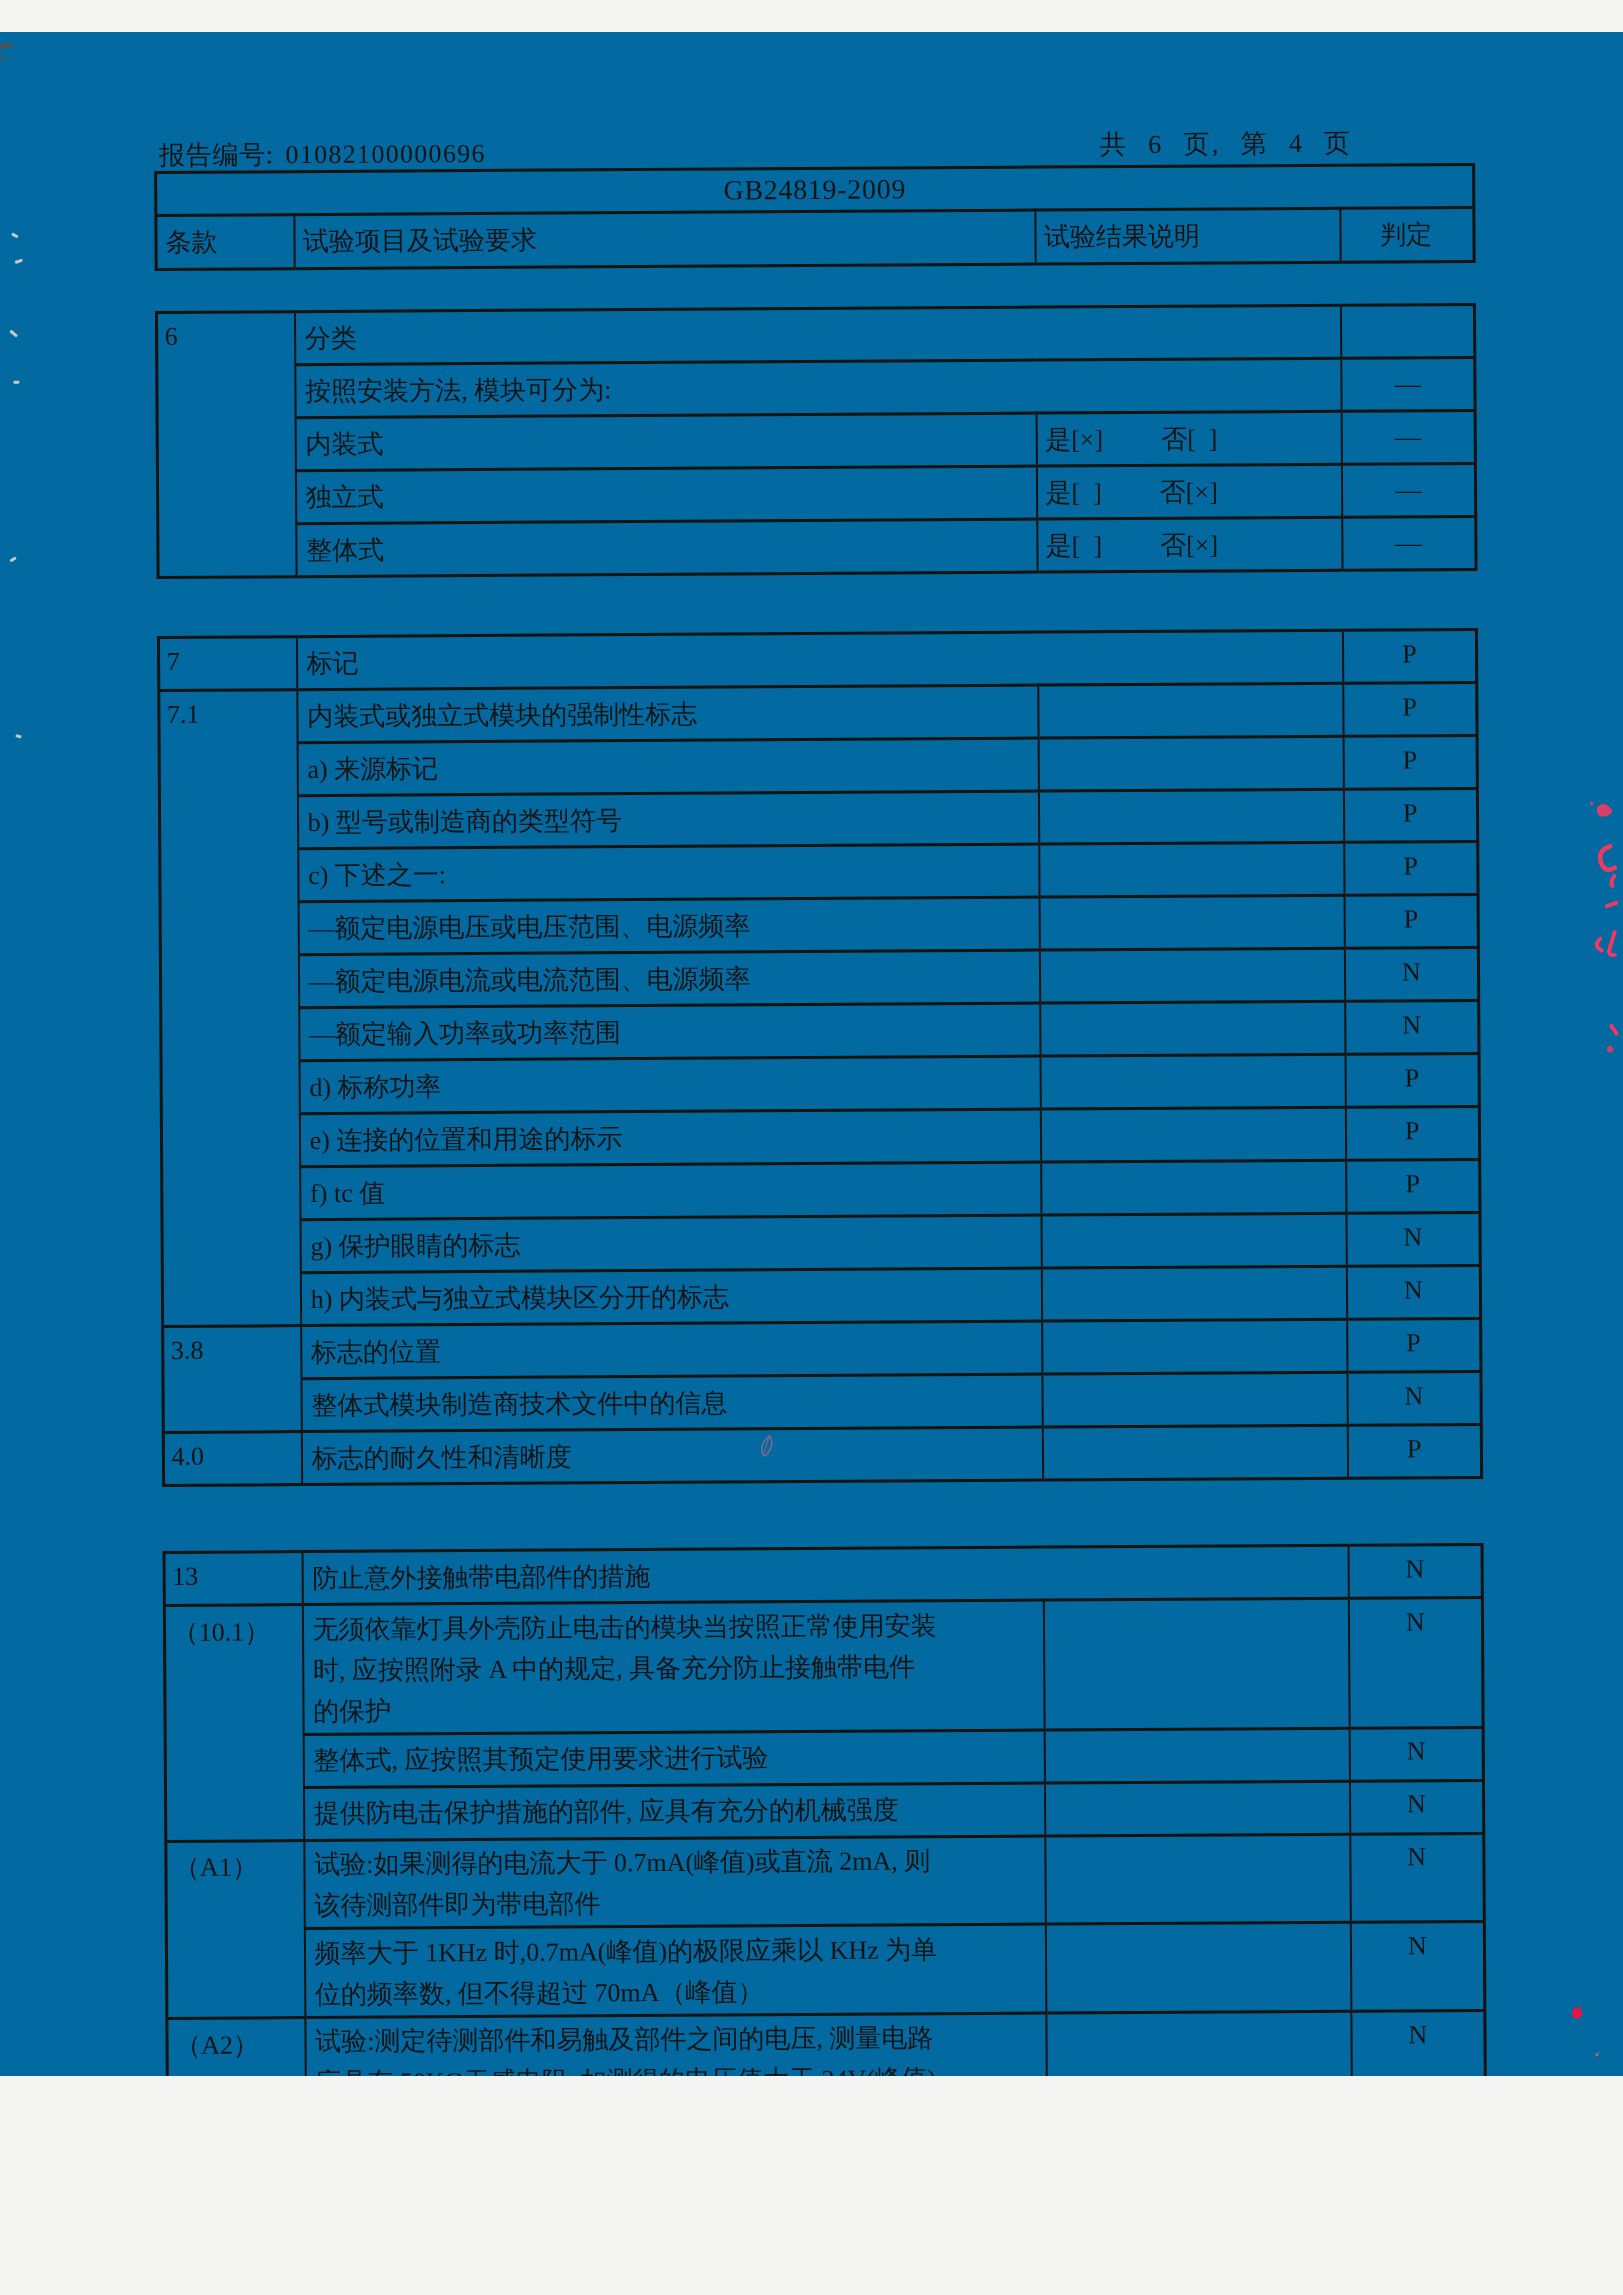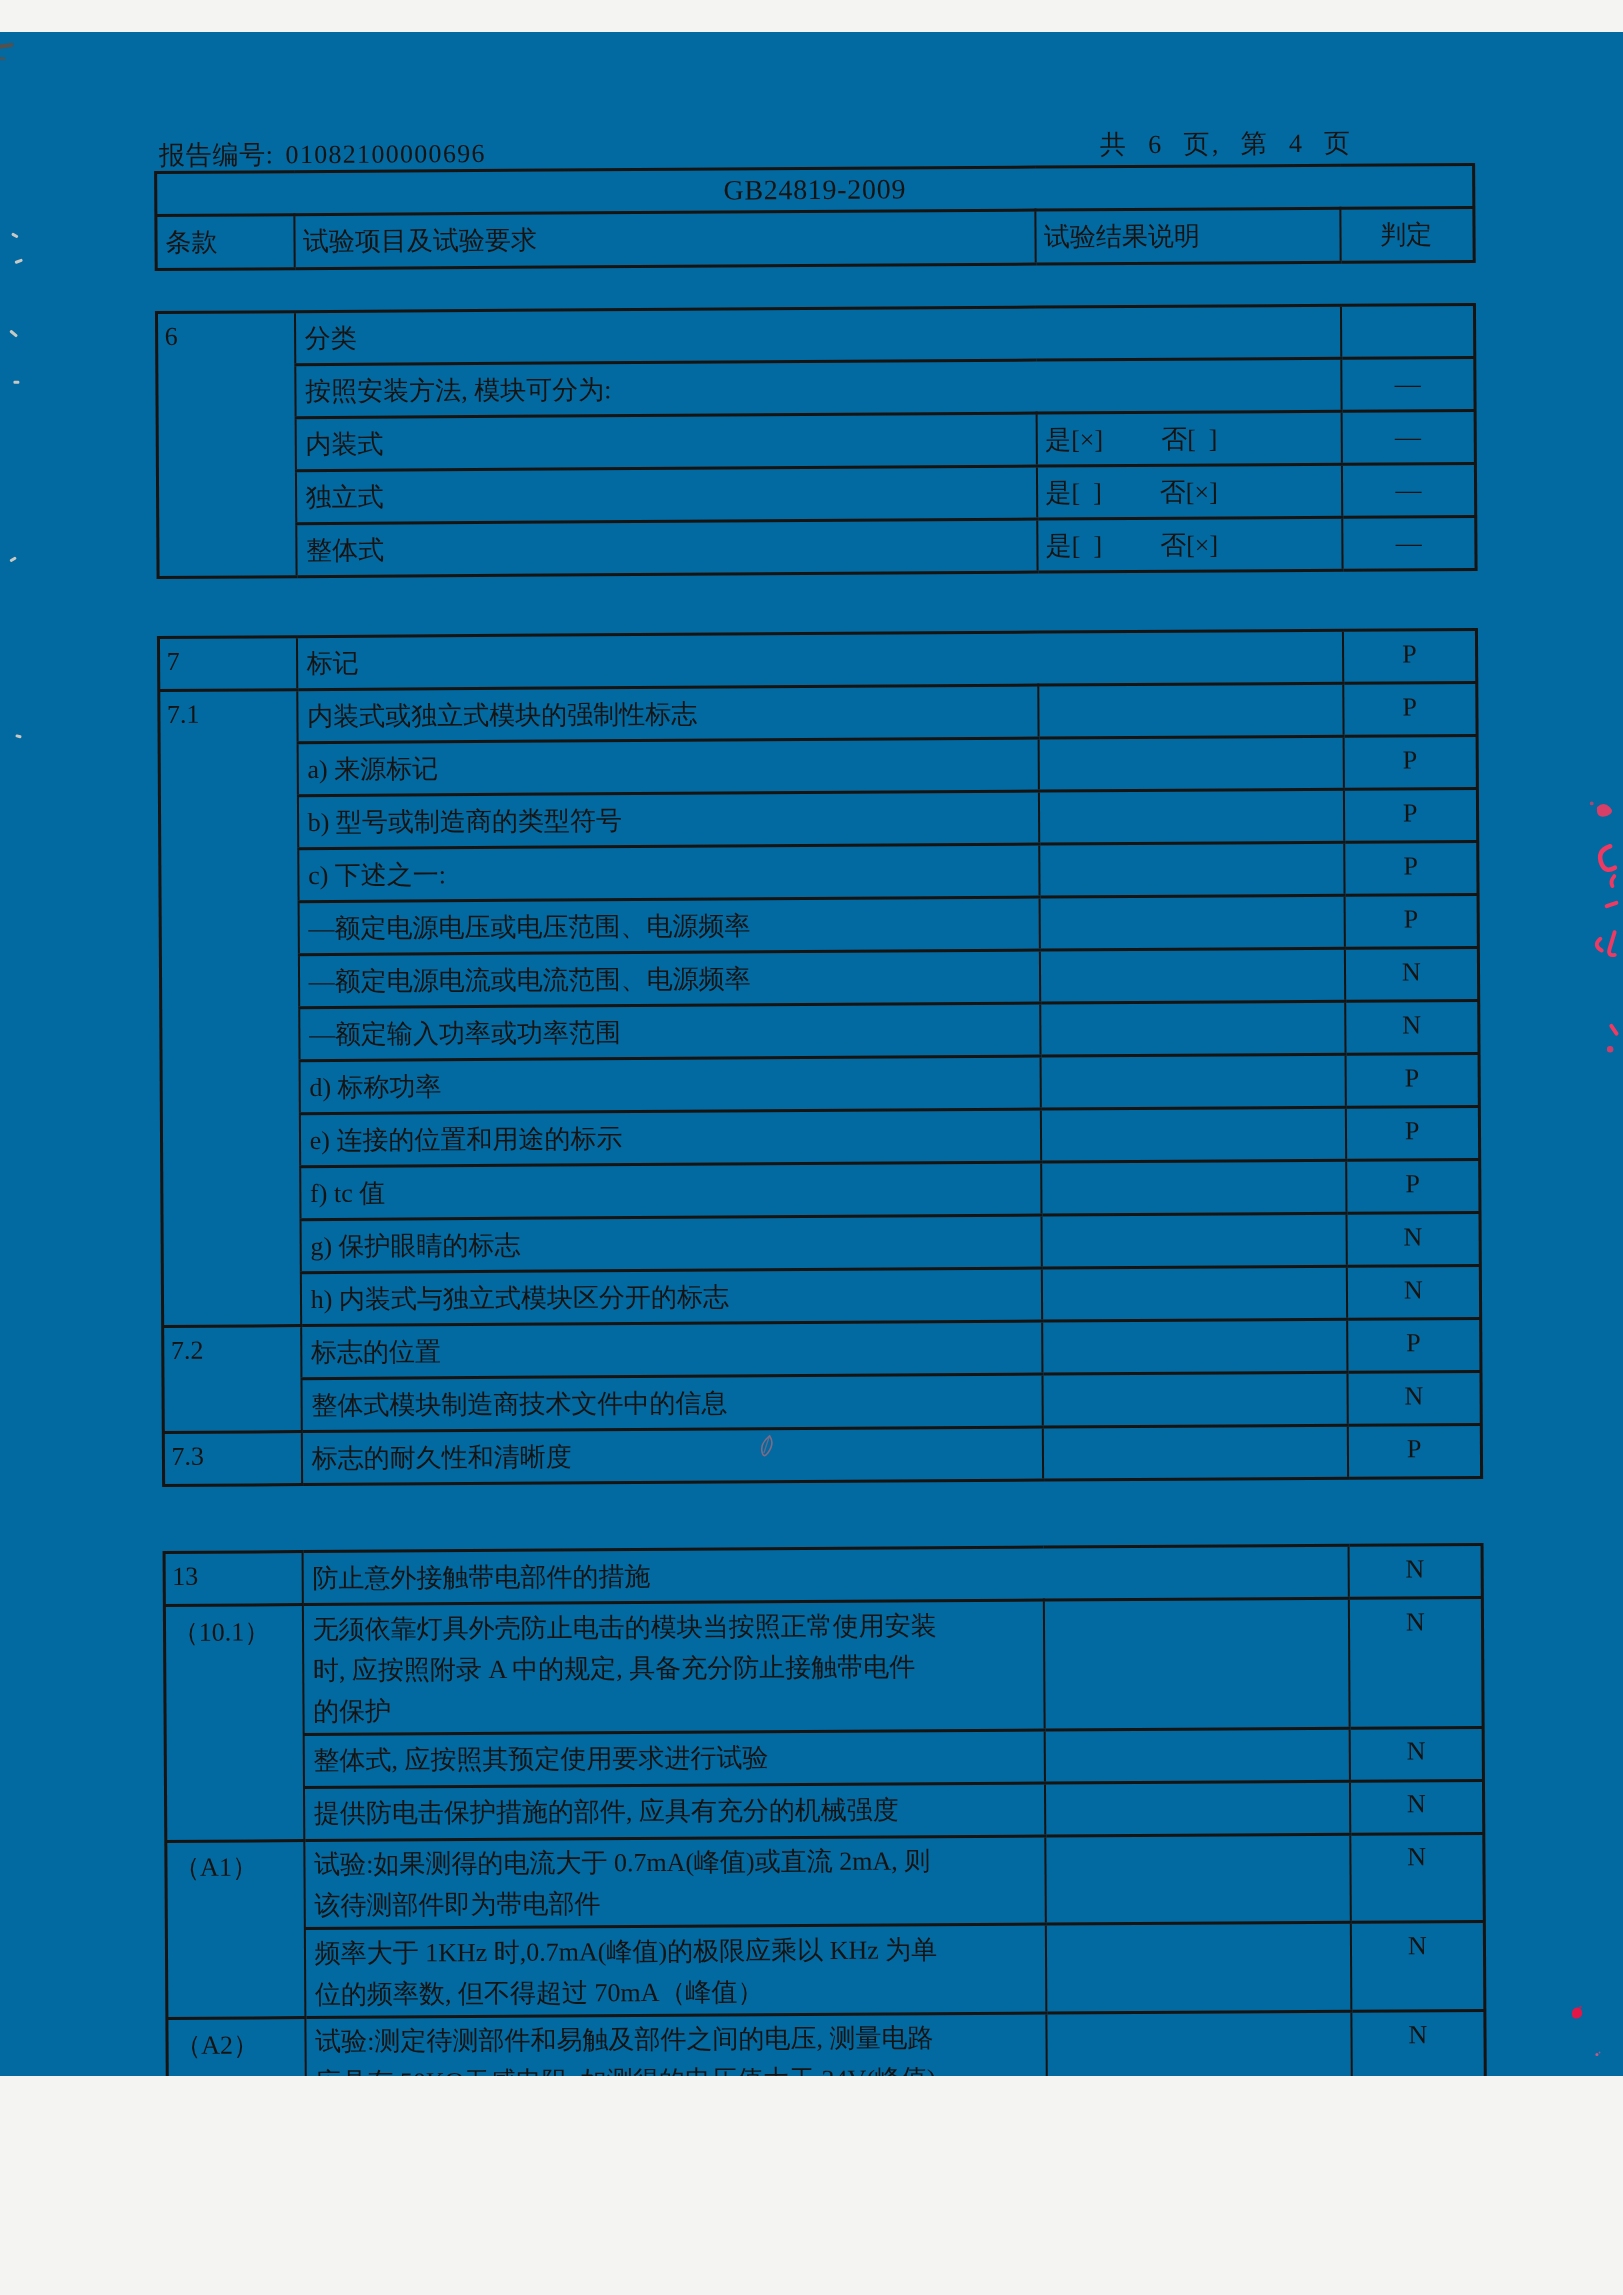--- a/index.html
+++ b/index.html
@@ -176,32 +176,32 @@
         <td class="item">g) 保护眼睛的标志</td>
         <td class="result"></td>
         <td class="verdict">N</td>
       </tr>
       <tr class="rh">
         <td class="item">h) 内装式与独立式模块区分开的标志</td>
         <td class="result"></td>
         <td class="verdict">N</td>
       </tr>
       <tr class="rh">
-        <td class="clause" rowspan="2">7.2</td>
+        <td class="clause" rowspan="2">3.8</td>
         <td class="item">标志的位置</td>
         <td class="result"></td>
         <td class="verdict">P</td>
       </tr>
       <tr class="rh">
         <td class="item">整体式模块制造商技术文件中的信息</td>
         <td class="result"></td>
         <td class="verdict">N</td>
       </tr>
       <tr class="rh">
-        <td class="clause">7.3</td>
+        <td class="clause">4.0</td>
         <td class="item">标志的耐久性和清晰度</td>
         <td class="result"></td>
         <td class="verdict">P</td>
       </tr>
     </tbody>
       </table>
 
     <table class="tbl sec10">
       <colgroup>
           <col style="width:138px">

